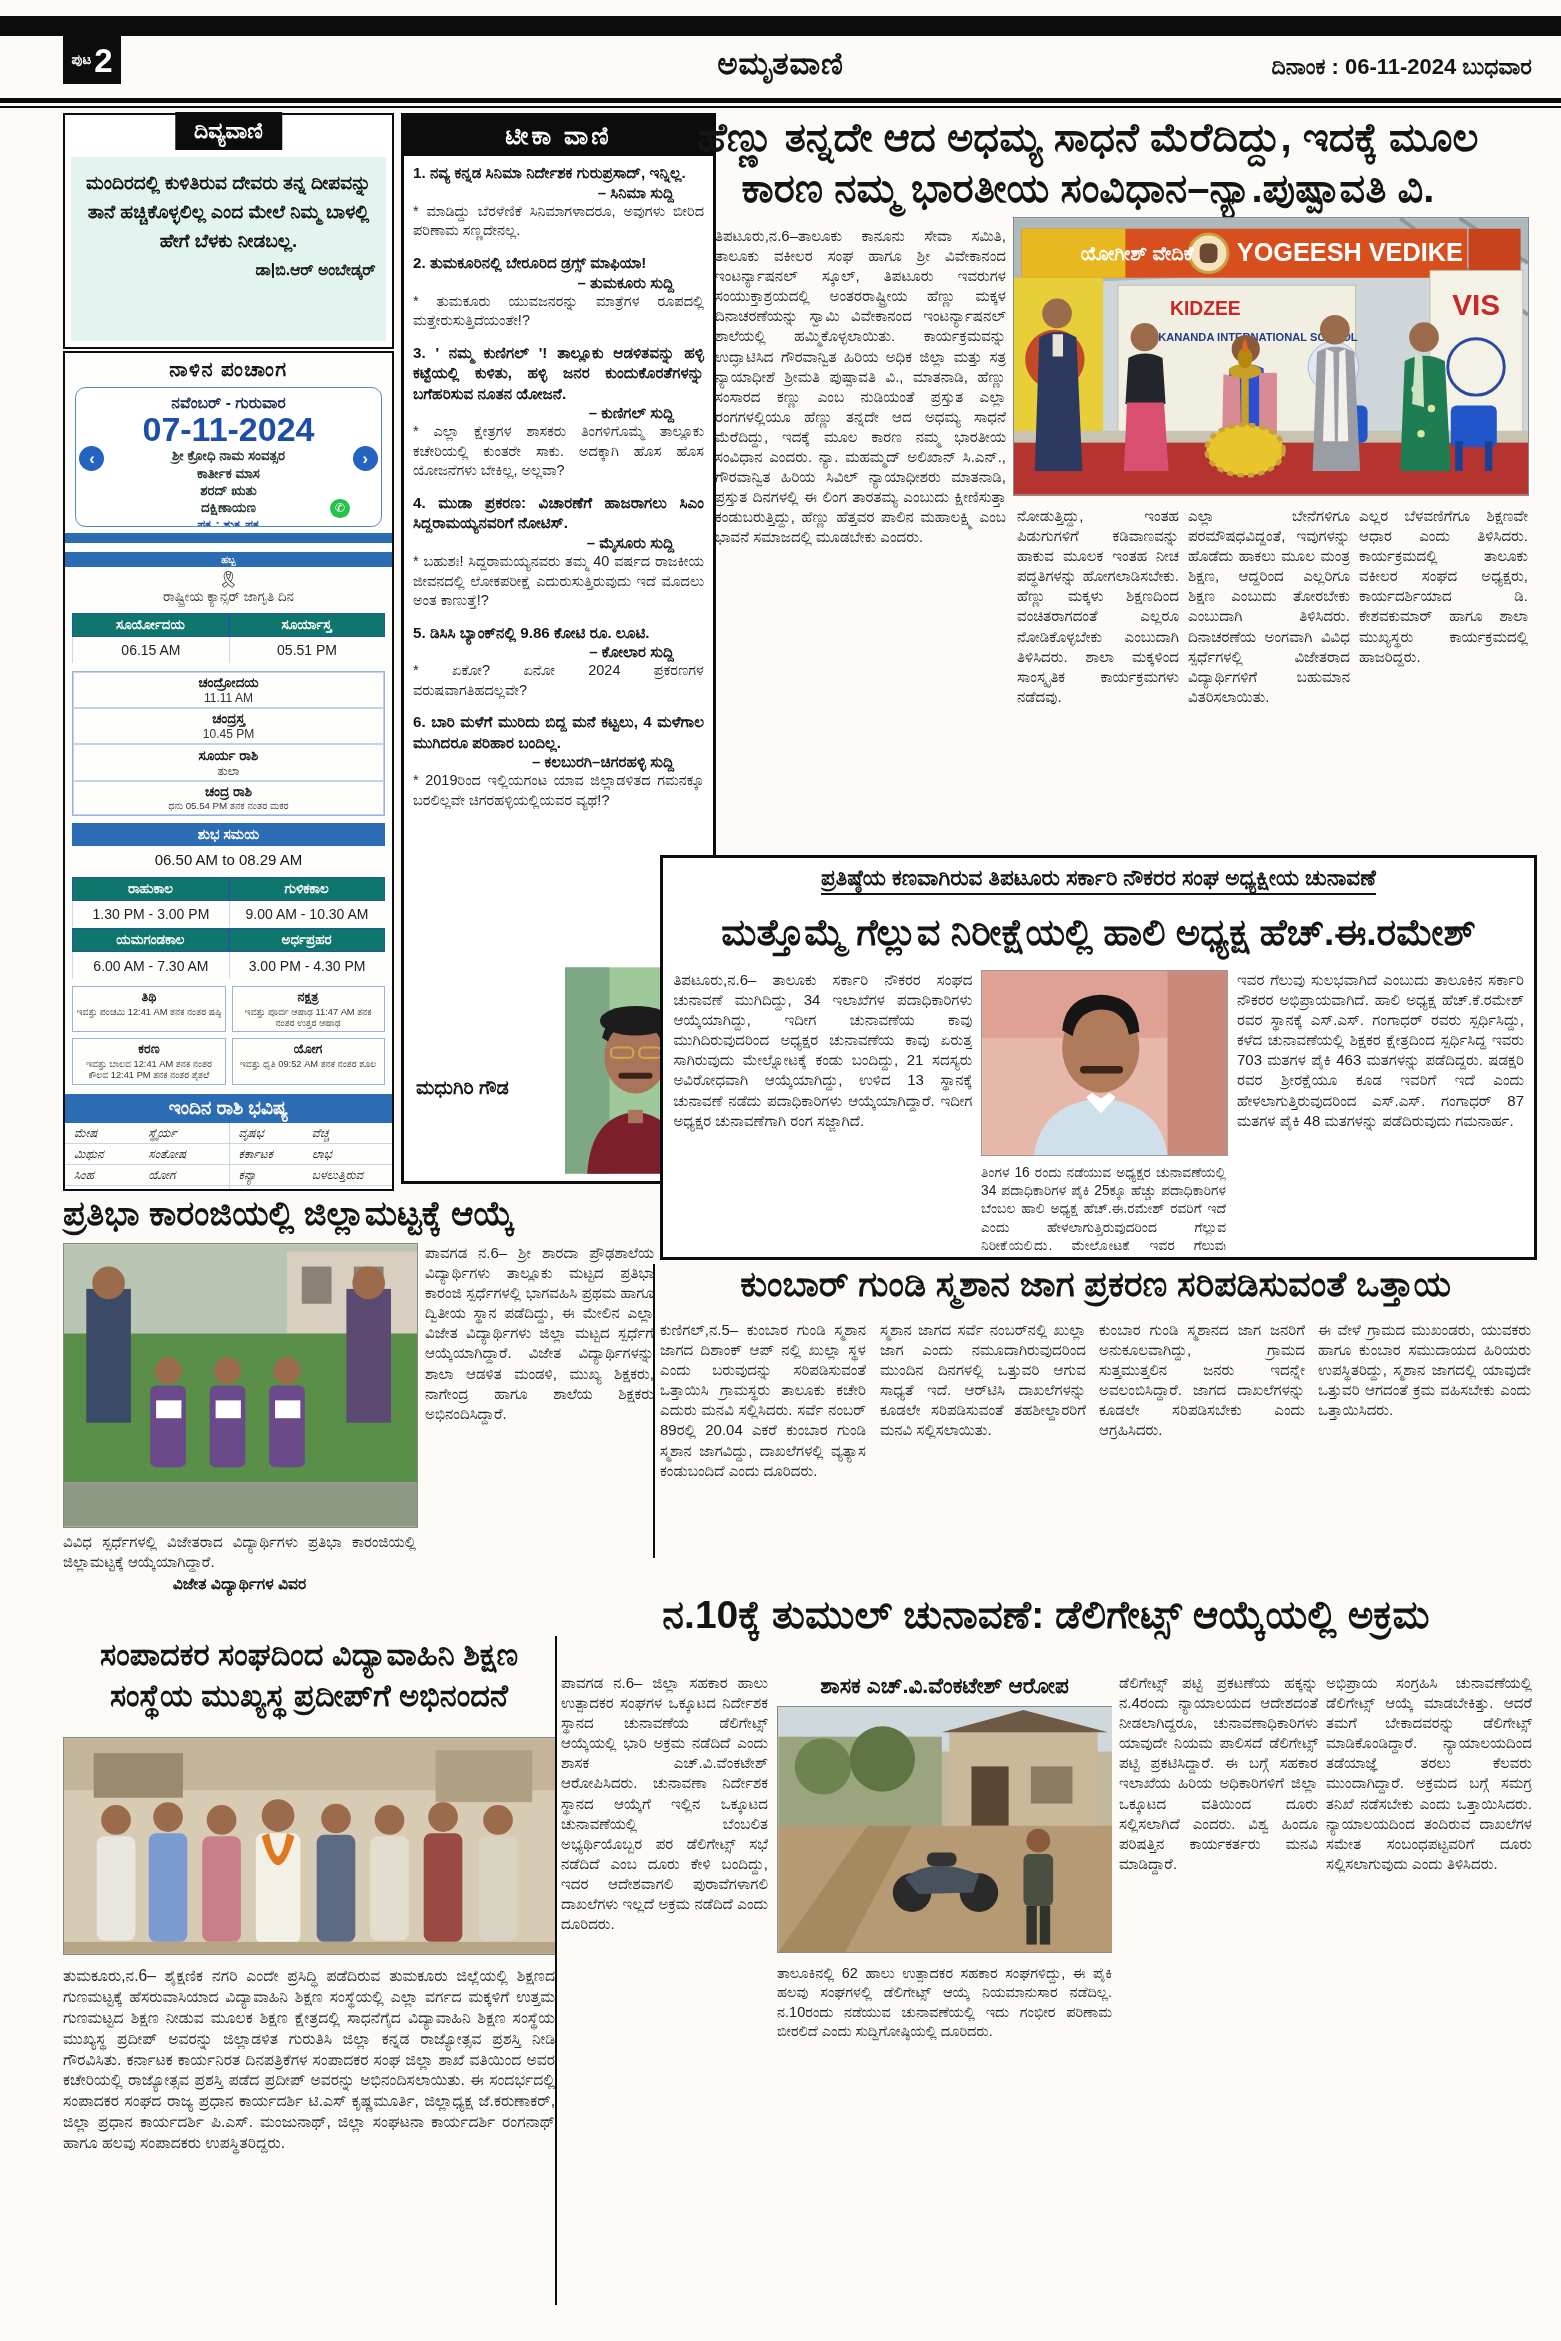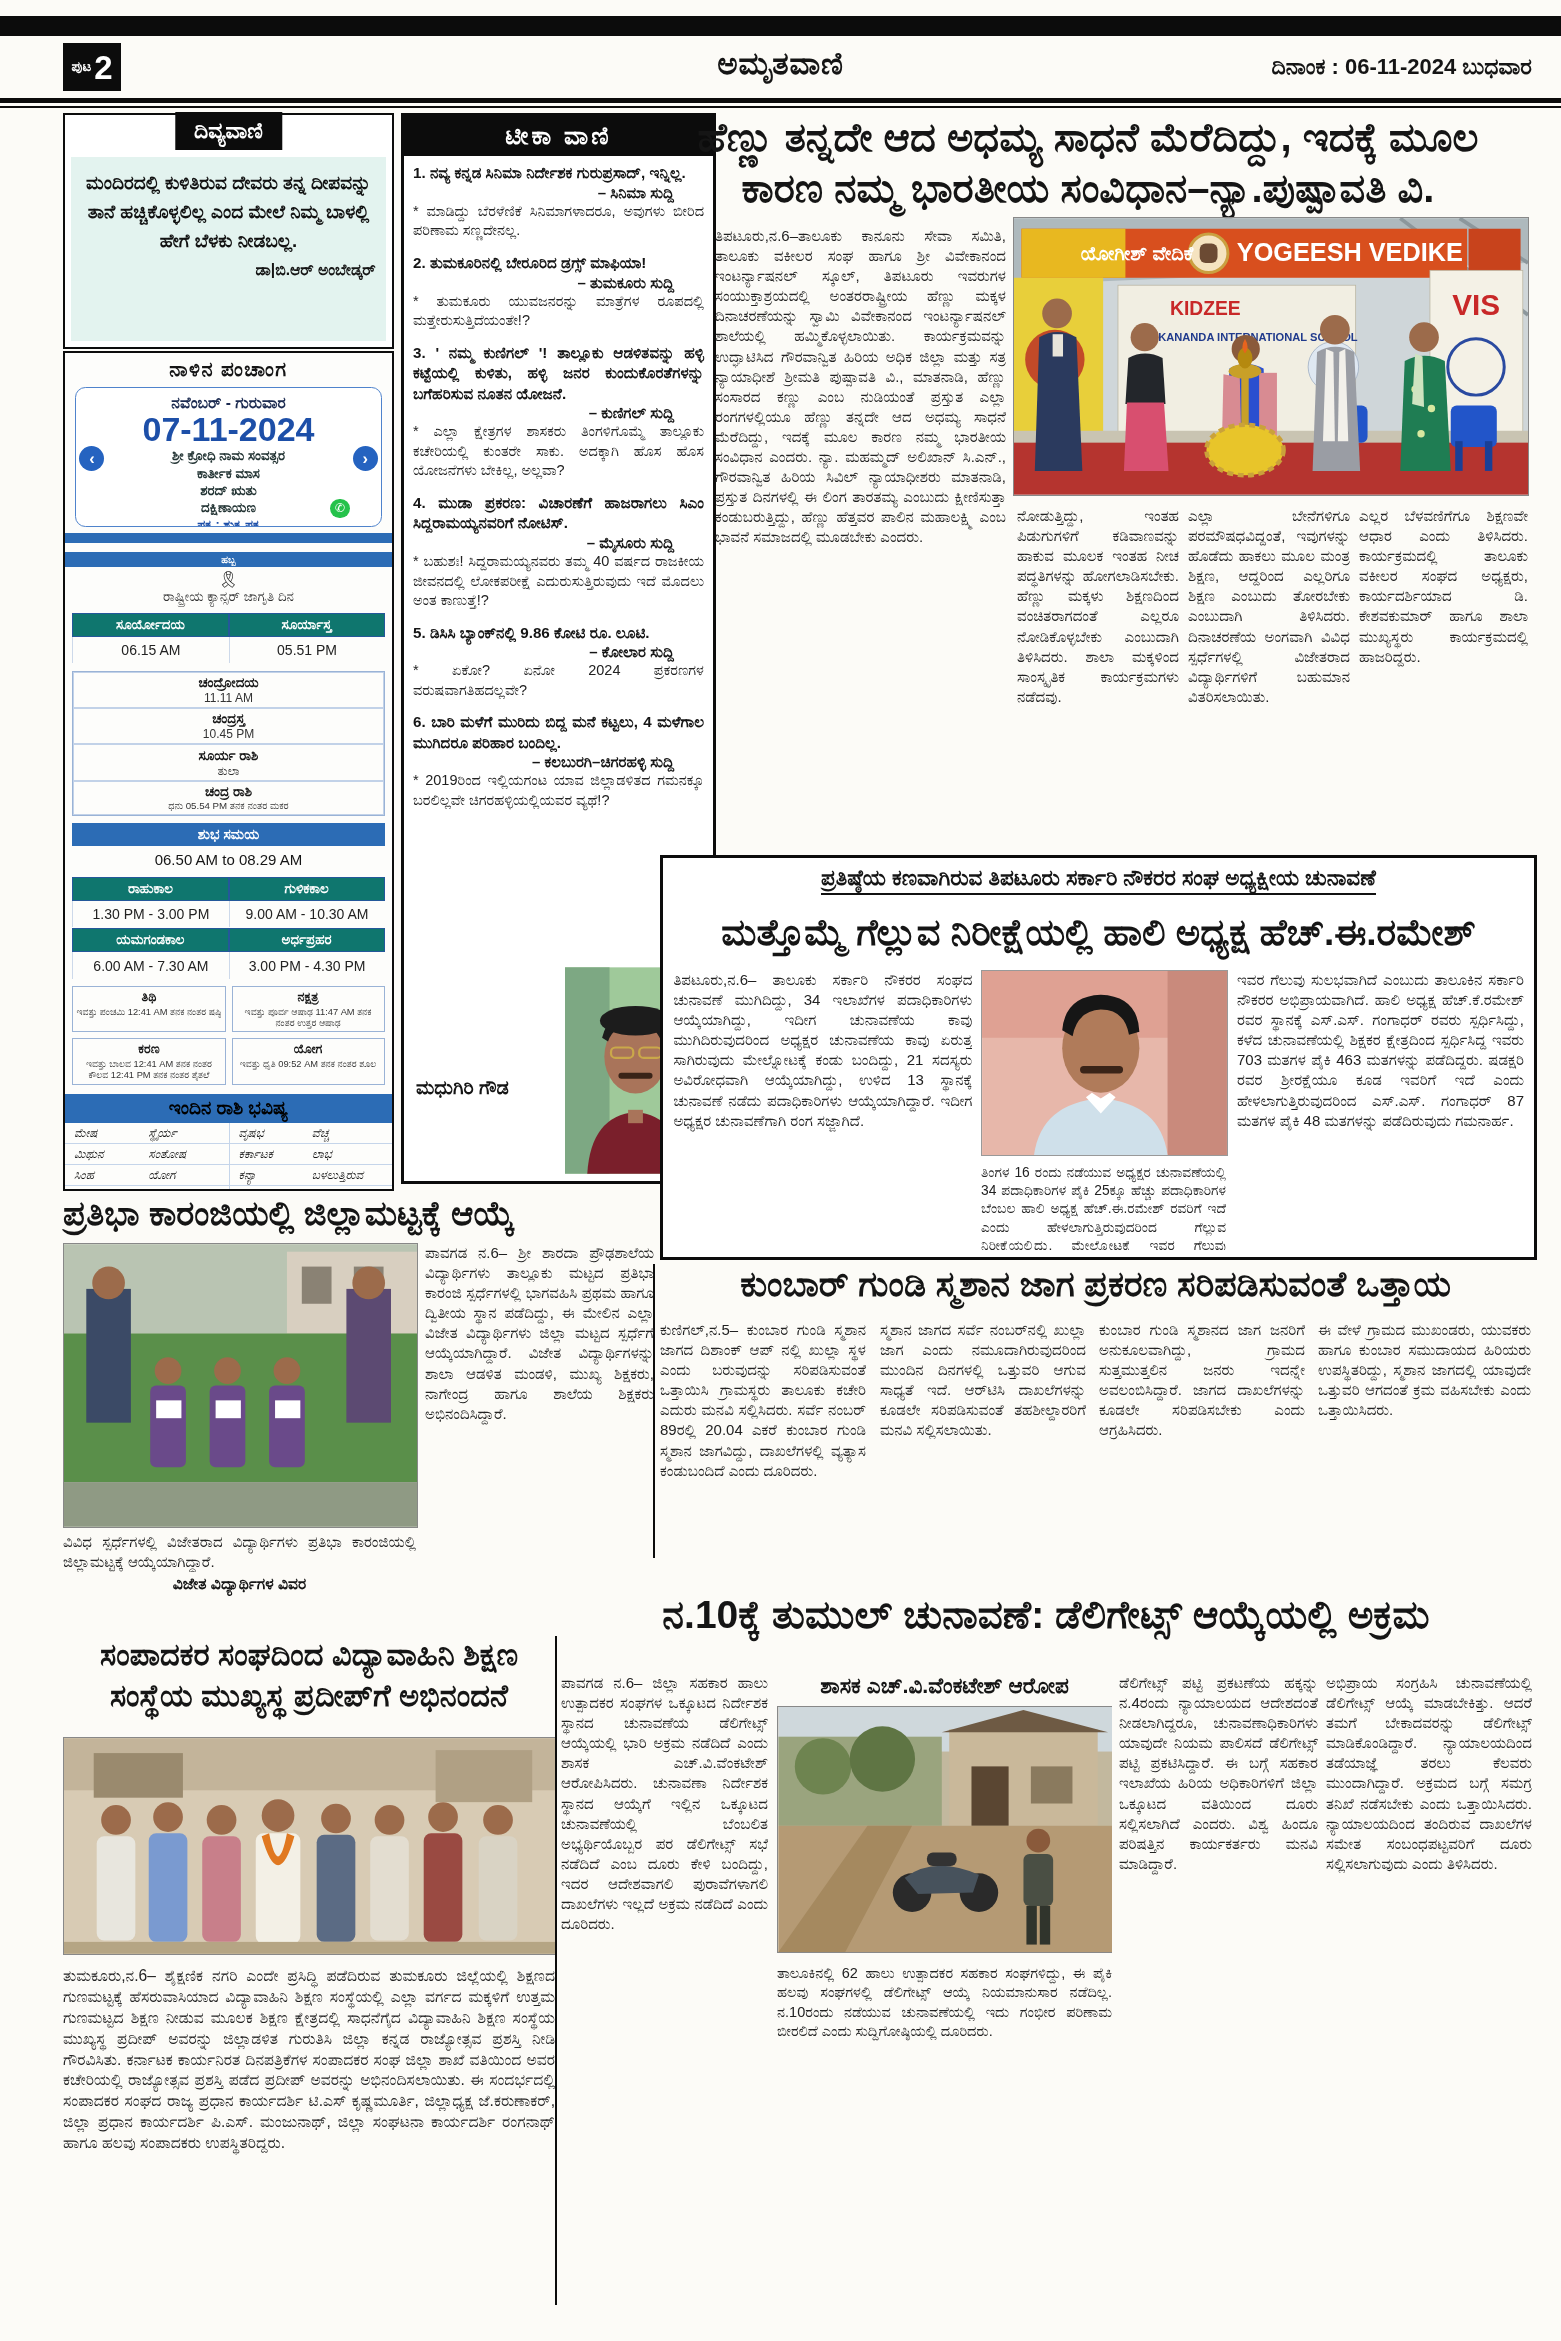--- a/index.html
+++ b/index.html
@@ -3,21 +3,21 @@
 <meta charset="utf-8">
 <style>
   html,body{margin:0;padding:0;background:#e9e7e2;}
   #page{position:relative;width:1561px;height:2342px;background:#fcfbf7;
         font-family:"Liberation Sans","DejaVu Sans",sans-serif;color:#151515;overflow:hidden;}
   .abs{position:absolute;}
   .rule{background:#0c0c0c;}
   .body-text{font-size:15px;line-height:1.34;text-align:justify;overflow:hidden;color:#222;}
   
   #top-band{left:0;top:16.4px;width:1561px;height:19.3px;background:#0c0c0c;}
-  #page-num-box{left:63px;top:43px;width:58px;height:48px;background:#0c0c0c;color:#fff;
+  #page-num-box{left:63px;top:36px;width:58px;height:48px;background:#0c0c0c;color:#fff;
      display:flex;align-items:center;justify-content:center;gap:3px;}
   #page-num-box .pl{font-size:13.4px;font-weight:bold;}
   #page-num-box .pn{font-size:33px;font-weight:bold;line-height:1;}
   #paper-name{left:632px;top:46px;width:297px;text-align:center;font-size:31px;font-weight:bold;letter-spacing:0.7px;}
   #date-line{left:1160px;top:54px;width:372px;text-align:right;font-size:22px;font-weight:bold;}
   #head-rule1{left:0;top:98px;width:1561px;height:4.5px;}
   #head-rule2{left:0;top:106px;width:1561px;height:1.5px;}
   
   #quote-box{left:63px;top:113px;width:327px;height:232px;border:2.2px solid #0c0c0c;background:#fff;}
   #quote-title{position:absolute;left:50%;top:-3px;transform:translateX(-50%);background:#0c0c0c;color:#fff;
@@ -53,21 +53,21 @@
   .m-cell{border:0.7px solid #c2d2e8;text-align:center;padding:2.2px 1.5px;}
   .m-label{font-size:13.4px;font-weight:bold;}
   .m-val{font-size:12px;color:#333;}
   .m-val.small{font-size:9.7px;line-height:1.2;}
   .p-fullhdr{background:#2c6cb5;color:#fff;font-size:14px;font-weight:bold;text-align:center;padding:3px 0;margin:7.4px 7.4px 0 7.4px;}
   .p-fullval{font-size:15px;text-align:center;padding:4.5px 0 1.5px 0;}
   .tk-grid{display:grid;grid-template-columns:1fr 1fr;gap:6px;margin:7.4px 7.4px 0 7.4px;}
   .tk-box{border:1.5px solid #9ab3d6;text-align:center;padding:1.5px 3px;overflow:hidden;}
   .tk-label{font-size:12.6px;font-weight:bold;padding:1.5px 0;}
   .tk-val{font-size:9.3px;line-height:1.25;color:#333;}
-  #rashi-title{background:#2c6cb5;color:#000000;font-size:18.6px;font-weight:bold;text-align:center;padding:3.7px 0;margin-top:9px;}
+  #rashi-title{background:#2c6cb5;color:#ffffff;font-size:18.6px;font-weight:bold;text-align:center;padding:3.7px 0;margin-top:9px;}
   .rashi-row{display:grid;grid-template-columns:1fr 1.2fr 1fr 1.2fr;border-bottom:0.7px solid #c5d5ea;
      font-size:12px;height:20px;line-height:20px;}
   .rashi-row div{padding-left:9px;font-style:italic;}
   .rashi-row div:nth-child(3){border-left:0.7px solid #c5d5ea;}
   
   #teeka-box{left:401px;top:113px;width:309px;height:1065px;border:3px solid #0c0c0c;background:#fff;overflow:hidden;}
   #teeka-title{background:#0c0c0c;color:#fff;text-align:center;font-size:24.5px;font-weight:bold;padding:6px 0;letter-spacing:3px;}
   #teeka-items{padding:7.4px 9px;height:803px;overflow:hidden;}
   .tk-item{margin-bottom:12px;}
   .tk-head{font-size:15.2px;font-weight:bold;line-height:1.35;text-align:justify;}

